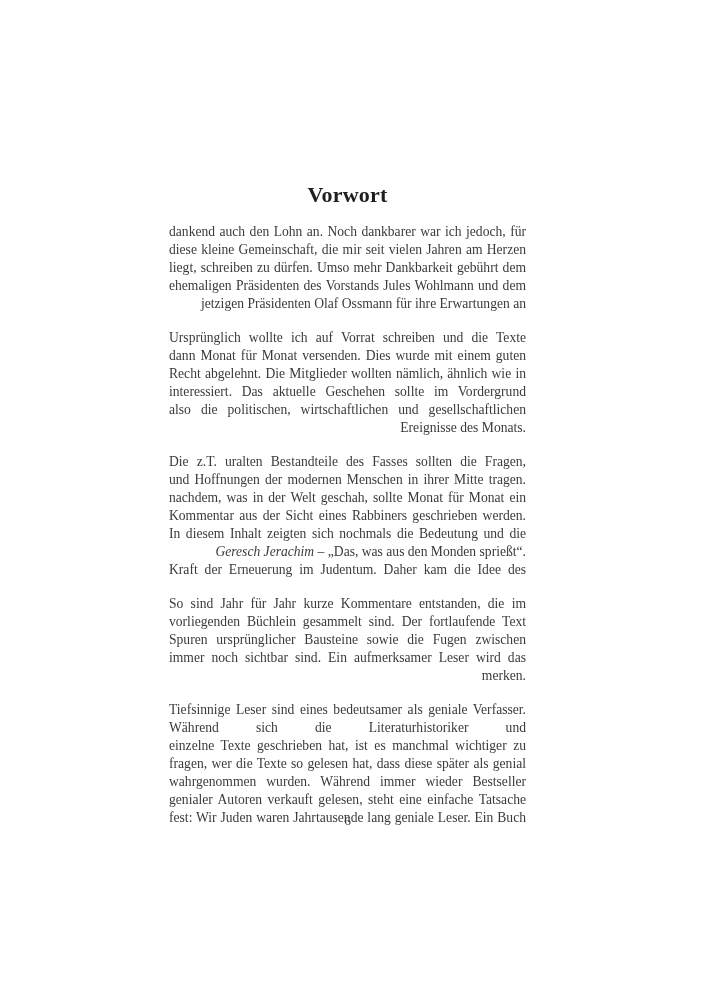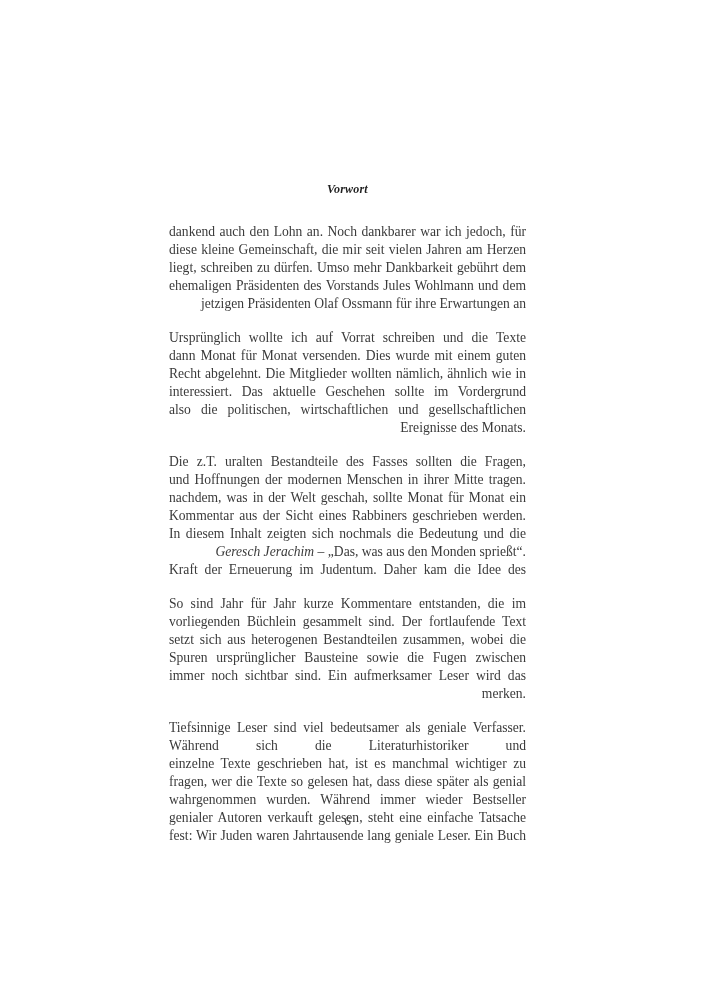--- a/index.html
+++ b/index.html
@@ -13,25 +13,24 @@
     background: #ffffff;
     font-family: "Liberation Serif", "DejaVu Serif", serif;
     overflow: hidden;
   }
   .chapter-title {
     position: absolute;
     left: 153px;
     top: 182px;
     width: 389px;
     text-align: center;
-    font-size: 12px;
+    font-size: 22px;
     font-weight: bold;
     color: #1f1f1f;
     letter-spacing: 0.2px;
-    font-style: italic;
   }
   .text-block {
     position: absolute;
     left: 153px;
     top: 207px;
     width: 389px;
     font-size: 13.6px;
     line-height: 18px;
     color: #3a3a3a;
   }
@@ -89,27 +88,26 @@
         <div class="line just">und Hoffnungen der modernen Menschen in ihrer Mitte tragen. Je</div>
         <div class="line just">nachdem, was in der Welt geschah, sollte Monat für Monat ein</div>
         <div class="line just">Kommentar aus der Sicht eines Rabbiners geschrieben werden.</div>
         <div class="line just">In diesem Inhalt zeigten sich nochmals die Bedeutung und die</div>
         <div class="line"><span class="em">Geresch Jerachim</span><span> – „Das, was aus den Monden sprießt“.</span></div>
         <div class="line just">Kraft der Erneuerung im Judentum. Daher kam die Idee des Titels</div>
       </div>
       <div class="paragraph">
         <div class="line just">So sind Jahr für Jahr kurze Kommentare entstanden, die im</div>
         <div class="line just">vorliegenden Büchlein gesammelt sind. Der fortlaufende Text</div>
-        <div class="line just">setzt sich aus heterogenen Bestandteilen zusammen, wobei die</div>
         <div class="line just">Spuren ursprünglicher Bausteine sowie die Fugen zwischen ihnen</div>
         <div class="line just">immer noch sichtbar sind. Ein aufmerksamer Leser wird das</div>
         <div class="line">merken.</div>
       </div>
       <div class="paragraph">
-        <div class="line just">Tiefsinnige Leser sind viel bedeutsamer als geniale Verfasser.</div>
+        <div class="line just">Tiefsinnige Leser sind eines bedeutsamer als geniale Verfasser.</div>
         <div class="line just">Während sich die Literaturhistoriker und Religionswissenschaftler</div>
         <div class="line just">einzelne Texte geschrieben hat, ist es manchmal wichtiger zu</div>
         <div class="line just">fragen, wer die Texte so gelesen hat, dass diese später als genial</div>
         <div class="line just">wahrgenommen wurden. Während immer wieder Bestseller</div>
         <div class="line just">genialer Autoren verkauft gelesen, steht eine einfache Tatsache</div>
         <div class="line just">fest: Wir Juden waren Jahrtausende lang geniale Leser. Ein Buch</div>
       </div>
     </div>
 
   <div class="page-number">6</div>

